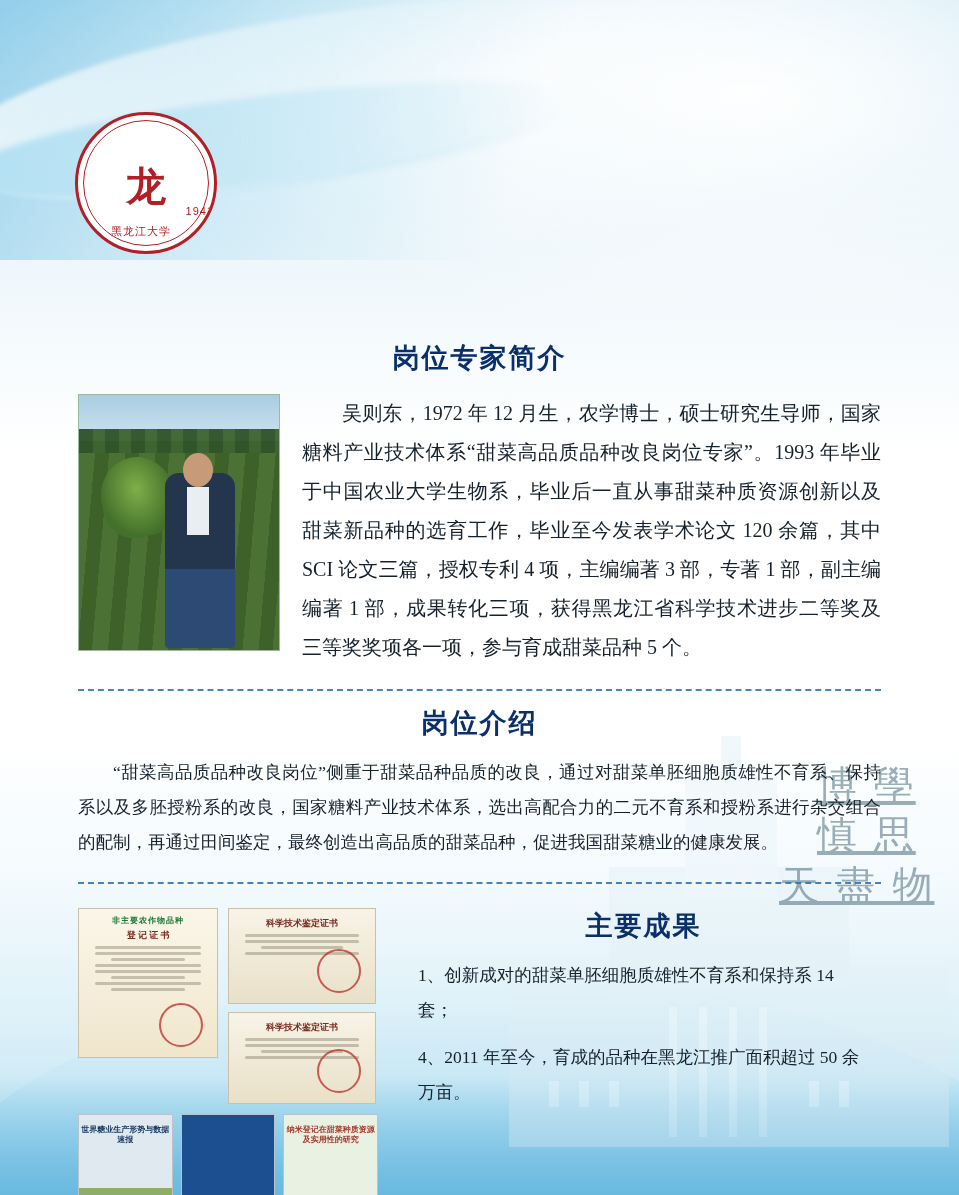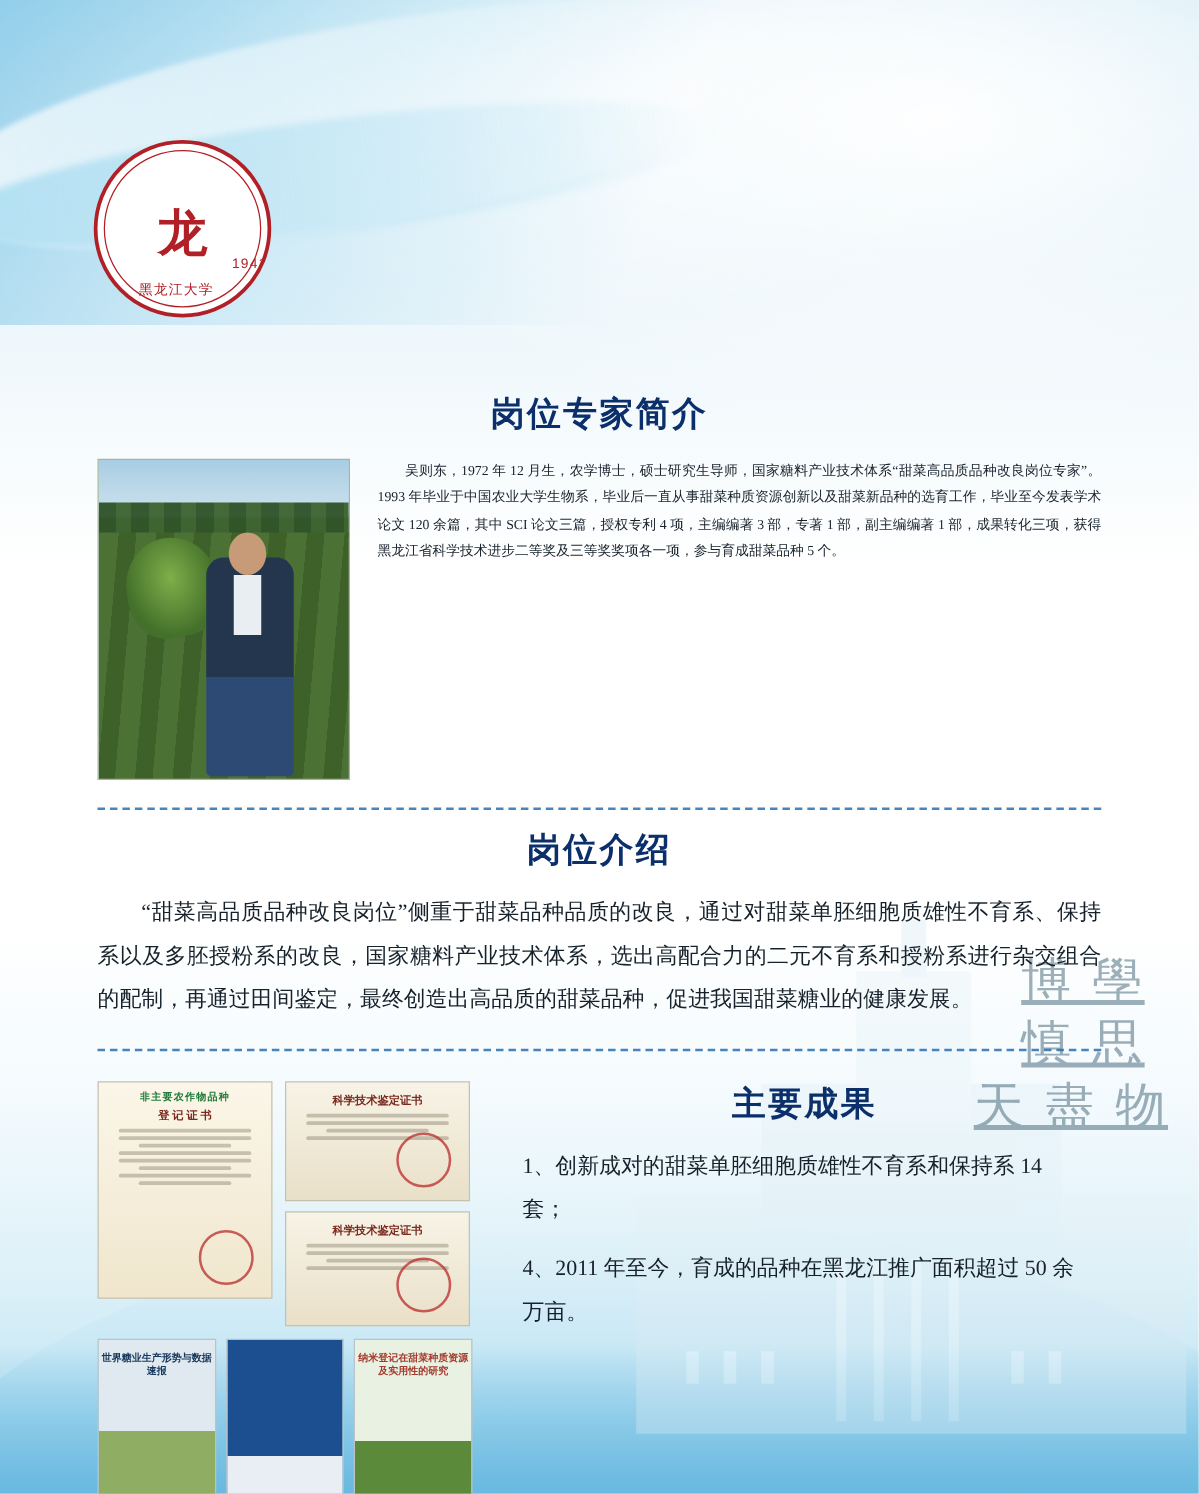--- a/index.html
+++ b/index.html
@@ -91,21 +91,21 @@
     font-weight:bold;font-size:46px;color:#0b2f6b;letter-spacing:4px;
     text-shadow:0 1px 0 #ffffff;
   }
 
   .content{position:relative;padding:0 78px;}
 
   .sec-title{
     text-align:center;font-weight:bold;font-size:27px;color:#0b2f6b;
     font-family:"DejaVu Sans", sans-serif;letter-spacing:2px;
   }
-  .s1{margin-top:83px;}
+  .s1{margin-top:110px;}
   .expert{display:flex;margin-top:18px;gap:22px;align-items:flex-start;}
   .photo{
     width:200px;height:255px;flex:0 0 200px;border:1px solid #9fb7a0;
     background:
       linear-gradient(180deg,#9ec3de 0%,#b9d4e6 16%, #5e7f43 17%, #4d7038 40%, #3f6230 60%, #4a6b33 100%);
     position:relative;overflow:hidden;
   }
   .photo .sky{position:absolute;left:0;right:0;top:0;height:46px;
     background:linear-gradient(180deg,#a9cde3,#cfe3ee);}
   .photo .treeline{position:absolute;left:0;right:0;top:34px;height:28px;
@@ -113,21 +113,21 @@
   .photo .field{position:absolute;left:0;right:0;top:58px;bottom:0;
     background:repeating-linear-gradient(95deg,#4c7135 0 16px,#3e6029 16px 30px);}
   .photo .leaf{position:absolute;left:22px;top:62px;width:74px;height:80px;
     background:radial-gradient(ellipse at 50% 40%,#7fae4a,#43702a 70%);border-radius:50% 50% 40% 40%;transform:rotate(-12deg);}
   .photo .person{position:absolute;left:86px;top:78px;width:70px;height:175px;
     background:linear-gradient(180deg,#23364d 0 96px,#2d4a74 96px 175px);border-radius:14px 14px 4px 4px;}
   .photo .head{position:absolute;left:104px;top:58px;width:30px;height:34px;background:#c79a78;border-radius:50%;}
   .photo .shirt{position:absolute;left:108px;top:92px;width:22px;height:48px;background:#e9eef3;}
 
   .expert-text{
-    flex:1;font-size:11px;line-height:1.95;color:#16212b;text-align:justify;
+    flex:1;font-size:20px;line-height:1.95;color:#16212b;text-align:justify;
   }
   .expert-text p{margin:0;text-indent:2em;}
 
   .dashed{
     border:0;border-top:2px dashed #2a6fb0;margin:22px 0 0 0;opacity:.85;
   }
 
   .s2{margin-top:14px;}
   .intro{
     margin-top:14px;font-size:17.5px;line-height:2.0;color:#16212b;text-align:justify;
@@ -144,21 +144,21 @@
   .cert .ct{
     text-align:center;color:#1f7a3a;font-weight:bold;font-size:8px;margin-bottom:3px;letter-spacing:1px;
   }
   .cert .ct2{text-align:center;color:#7a2a1f;font-weight:bold;font-size:9px;margin:2px 0 4px;}
   .cert .ln{height:3px;background:rgba(110,100,80,.35);margin:3px 10px;border-radius:2px;}
   .cert .ln.s{margin:3px 26px;}
   .cert .seal{
     position:absolute;right:14px;bottom:10px;width:40px;height:40px;border-radius:50%;
     border:2px solid #bb2a2a;opacity:.75;
   }
-  .cert-a{width:140px;height:174px;background:linear-gradient(180deg,#fbf6e8,#f0e6cd);}
+  .cert-a{width:140px;height:150px;background:linear-gradient(180deg,#fbf6e8,#f0e6cd);}
   .cert-b{width:148px;height:96px;background:linear-gradient(180deg,#f7f3e6,#e9e0c8);}
   .cert-c{width:148px;height:92px;background:linear-gradient(180deg,#f7f3e6,#e9e0c8);margin-top:8px;}
   .books{display:flex;gap:8px;margin-top:10px;}
   .book{width:94px;height:140px;border:1px solid #b9c3c9;position:relative;overflow:hidden;font-size:7px;}
   .bk1{background:linear-gradient(180deg,#dfe9ef 0 52%,#8fae63 52% 100%);}
   .bk2{background:linear-gradient(180deg,#1b4f8f 0 66%,#e8eef4 66% 100%);}
   .bk3{background:linear-gradient(180deg,#e9f2e2 0 58%,#5c8a3b 58% 100%);}
   .book .btitle{position:absolute;left:0;right:0;top:10px;text-align:center;font-weight:bold;}
   .bk1 .btitle{color:#17365d;font-size:8px;line-height:1.3;}
   .bk3 .btitle{color:#a33b2f;font-size:8px;line-height:1.3;}

